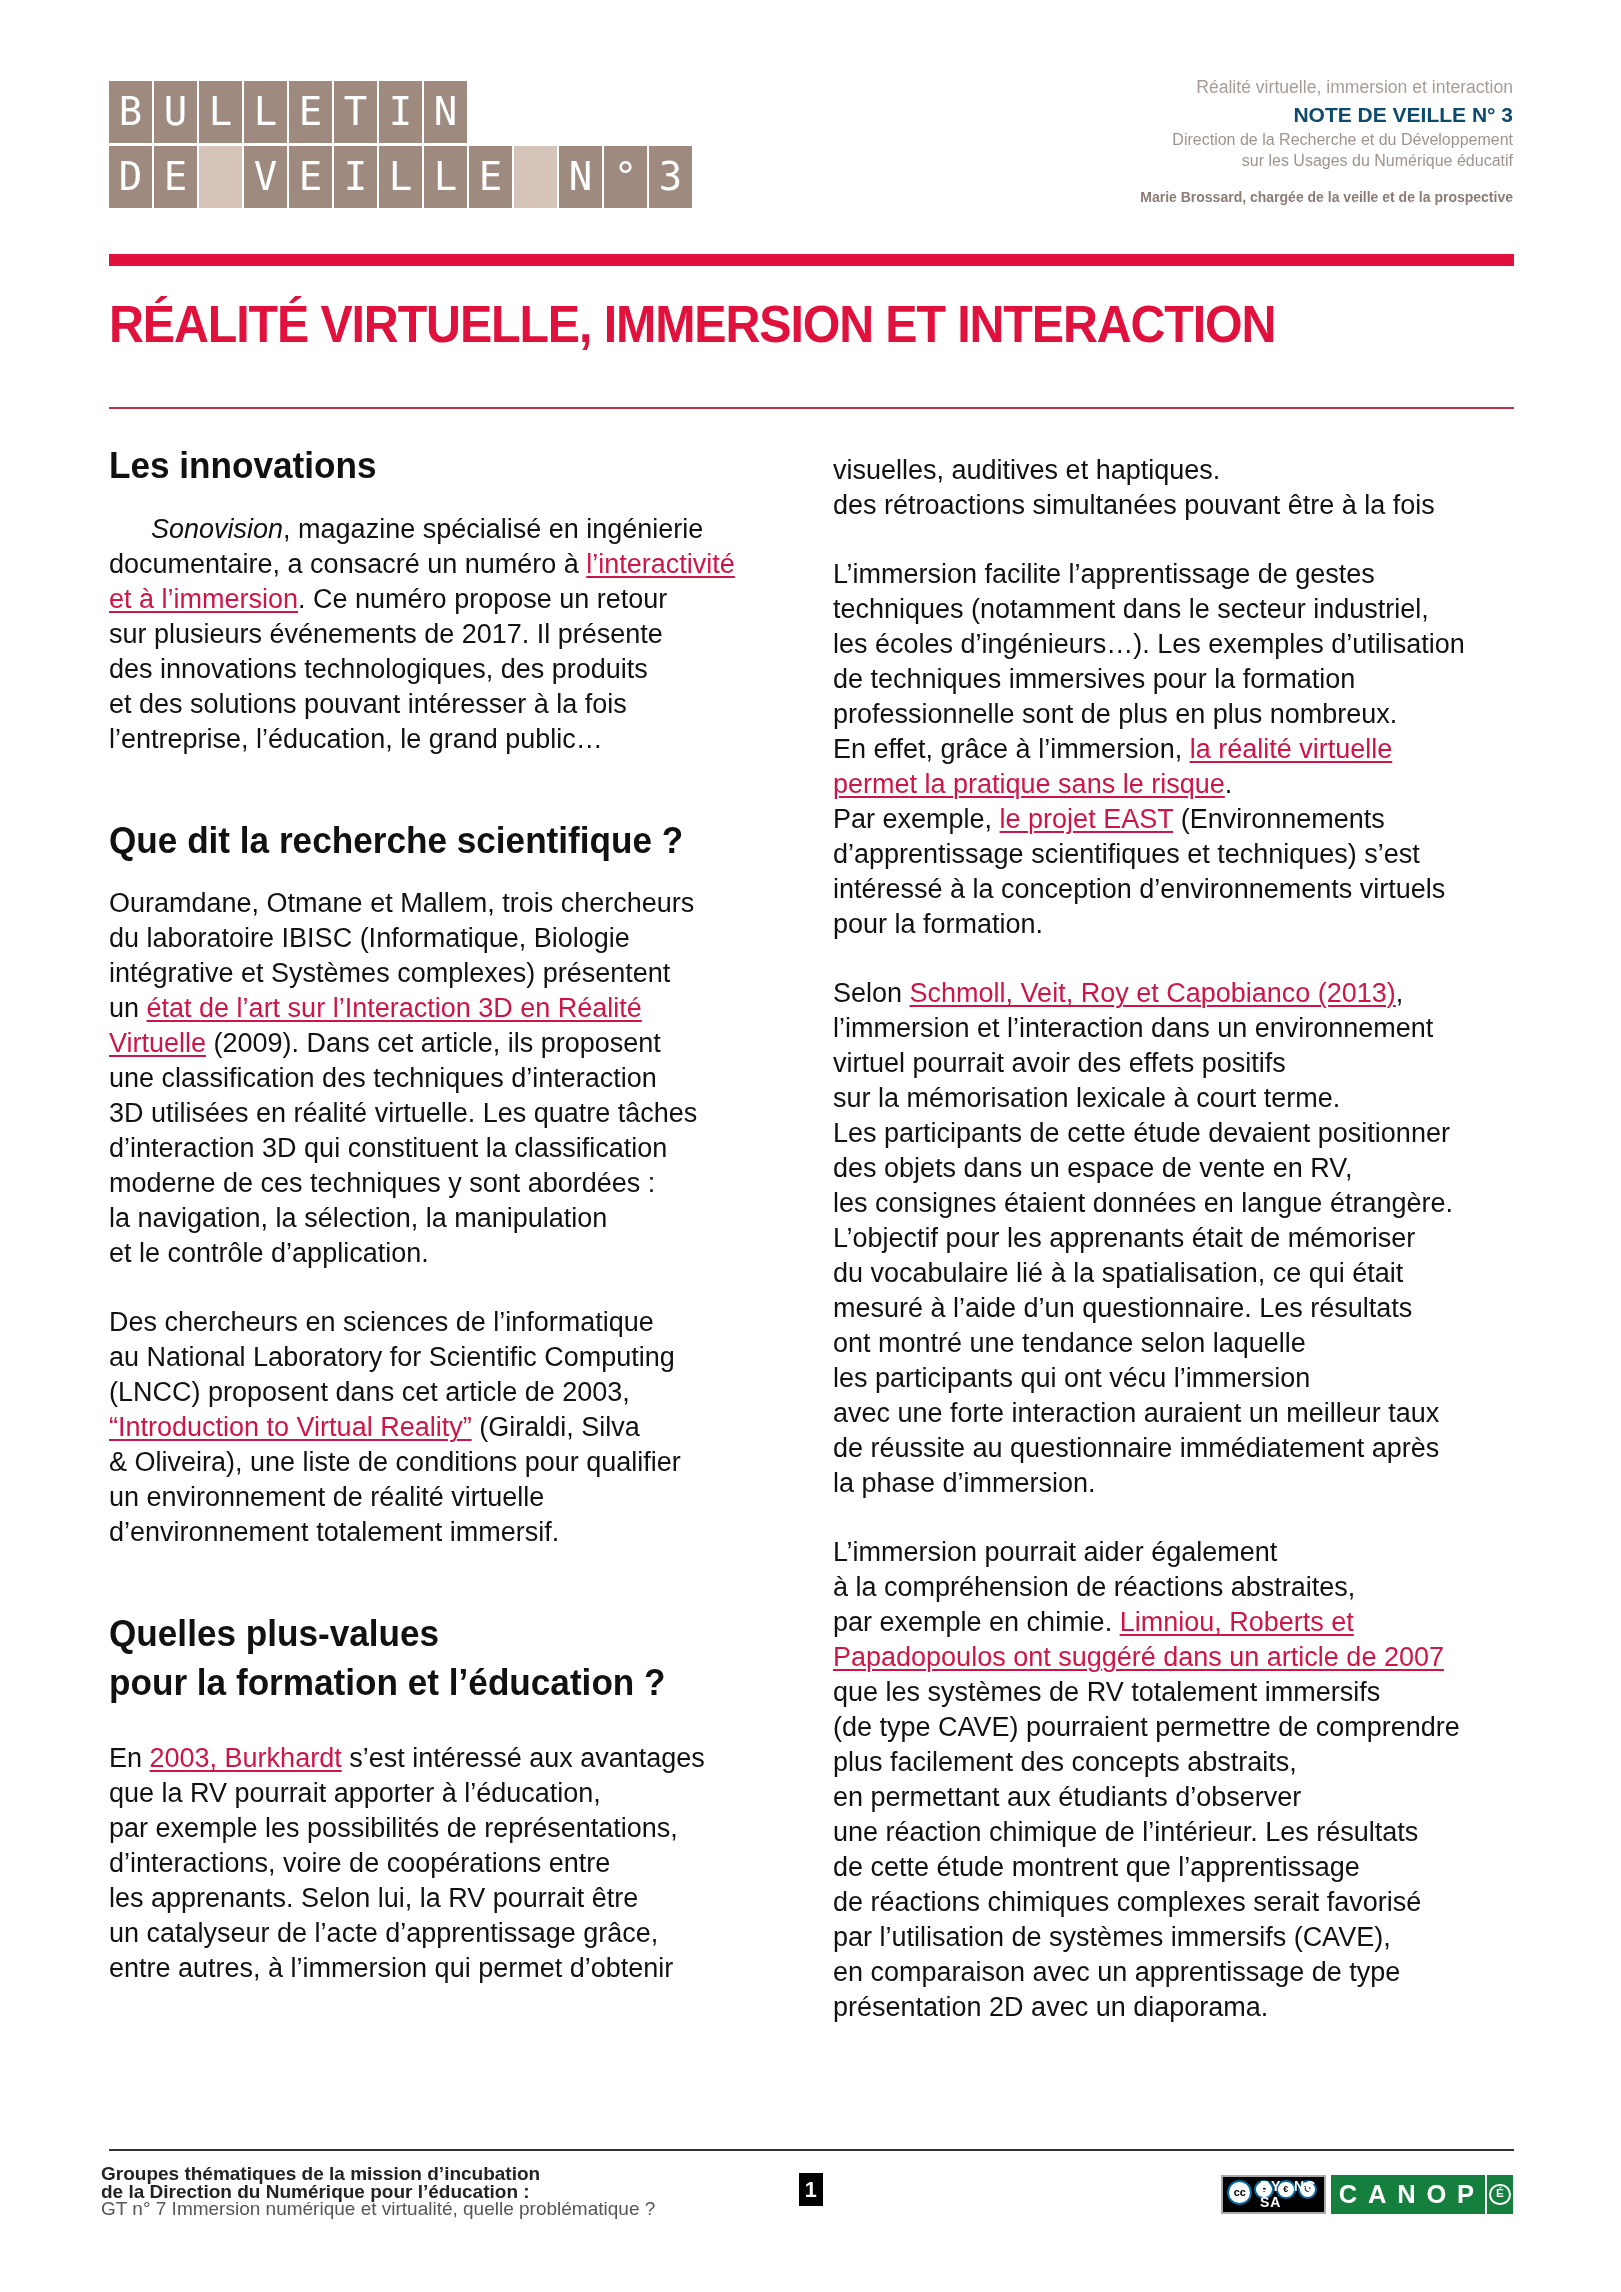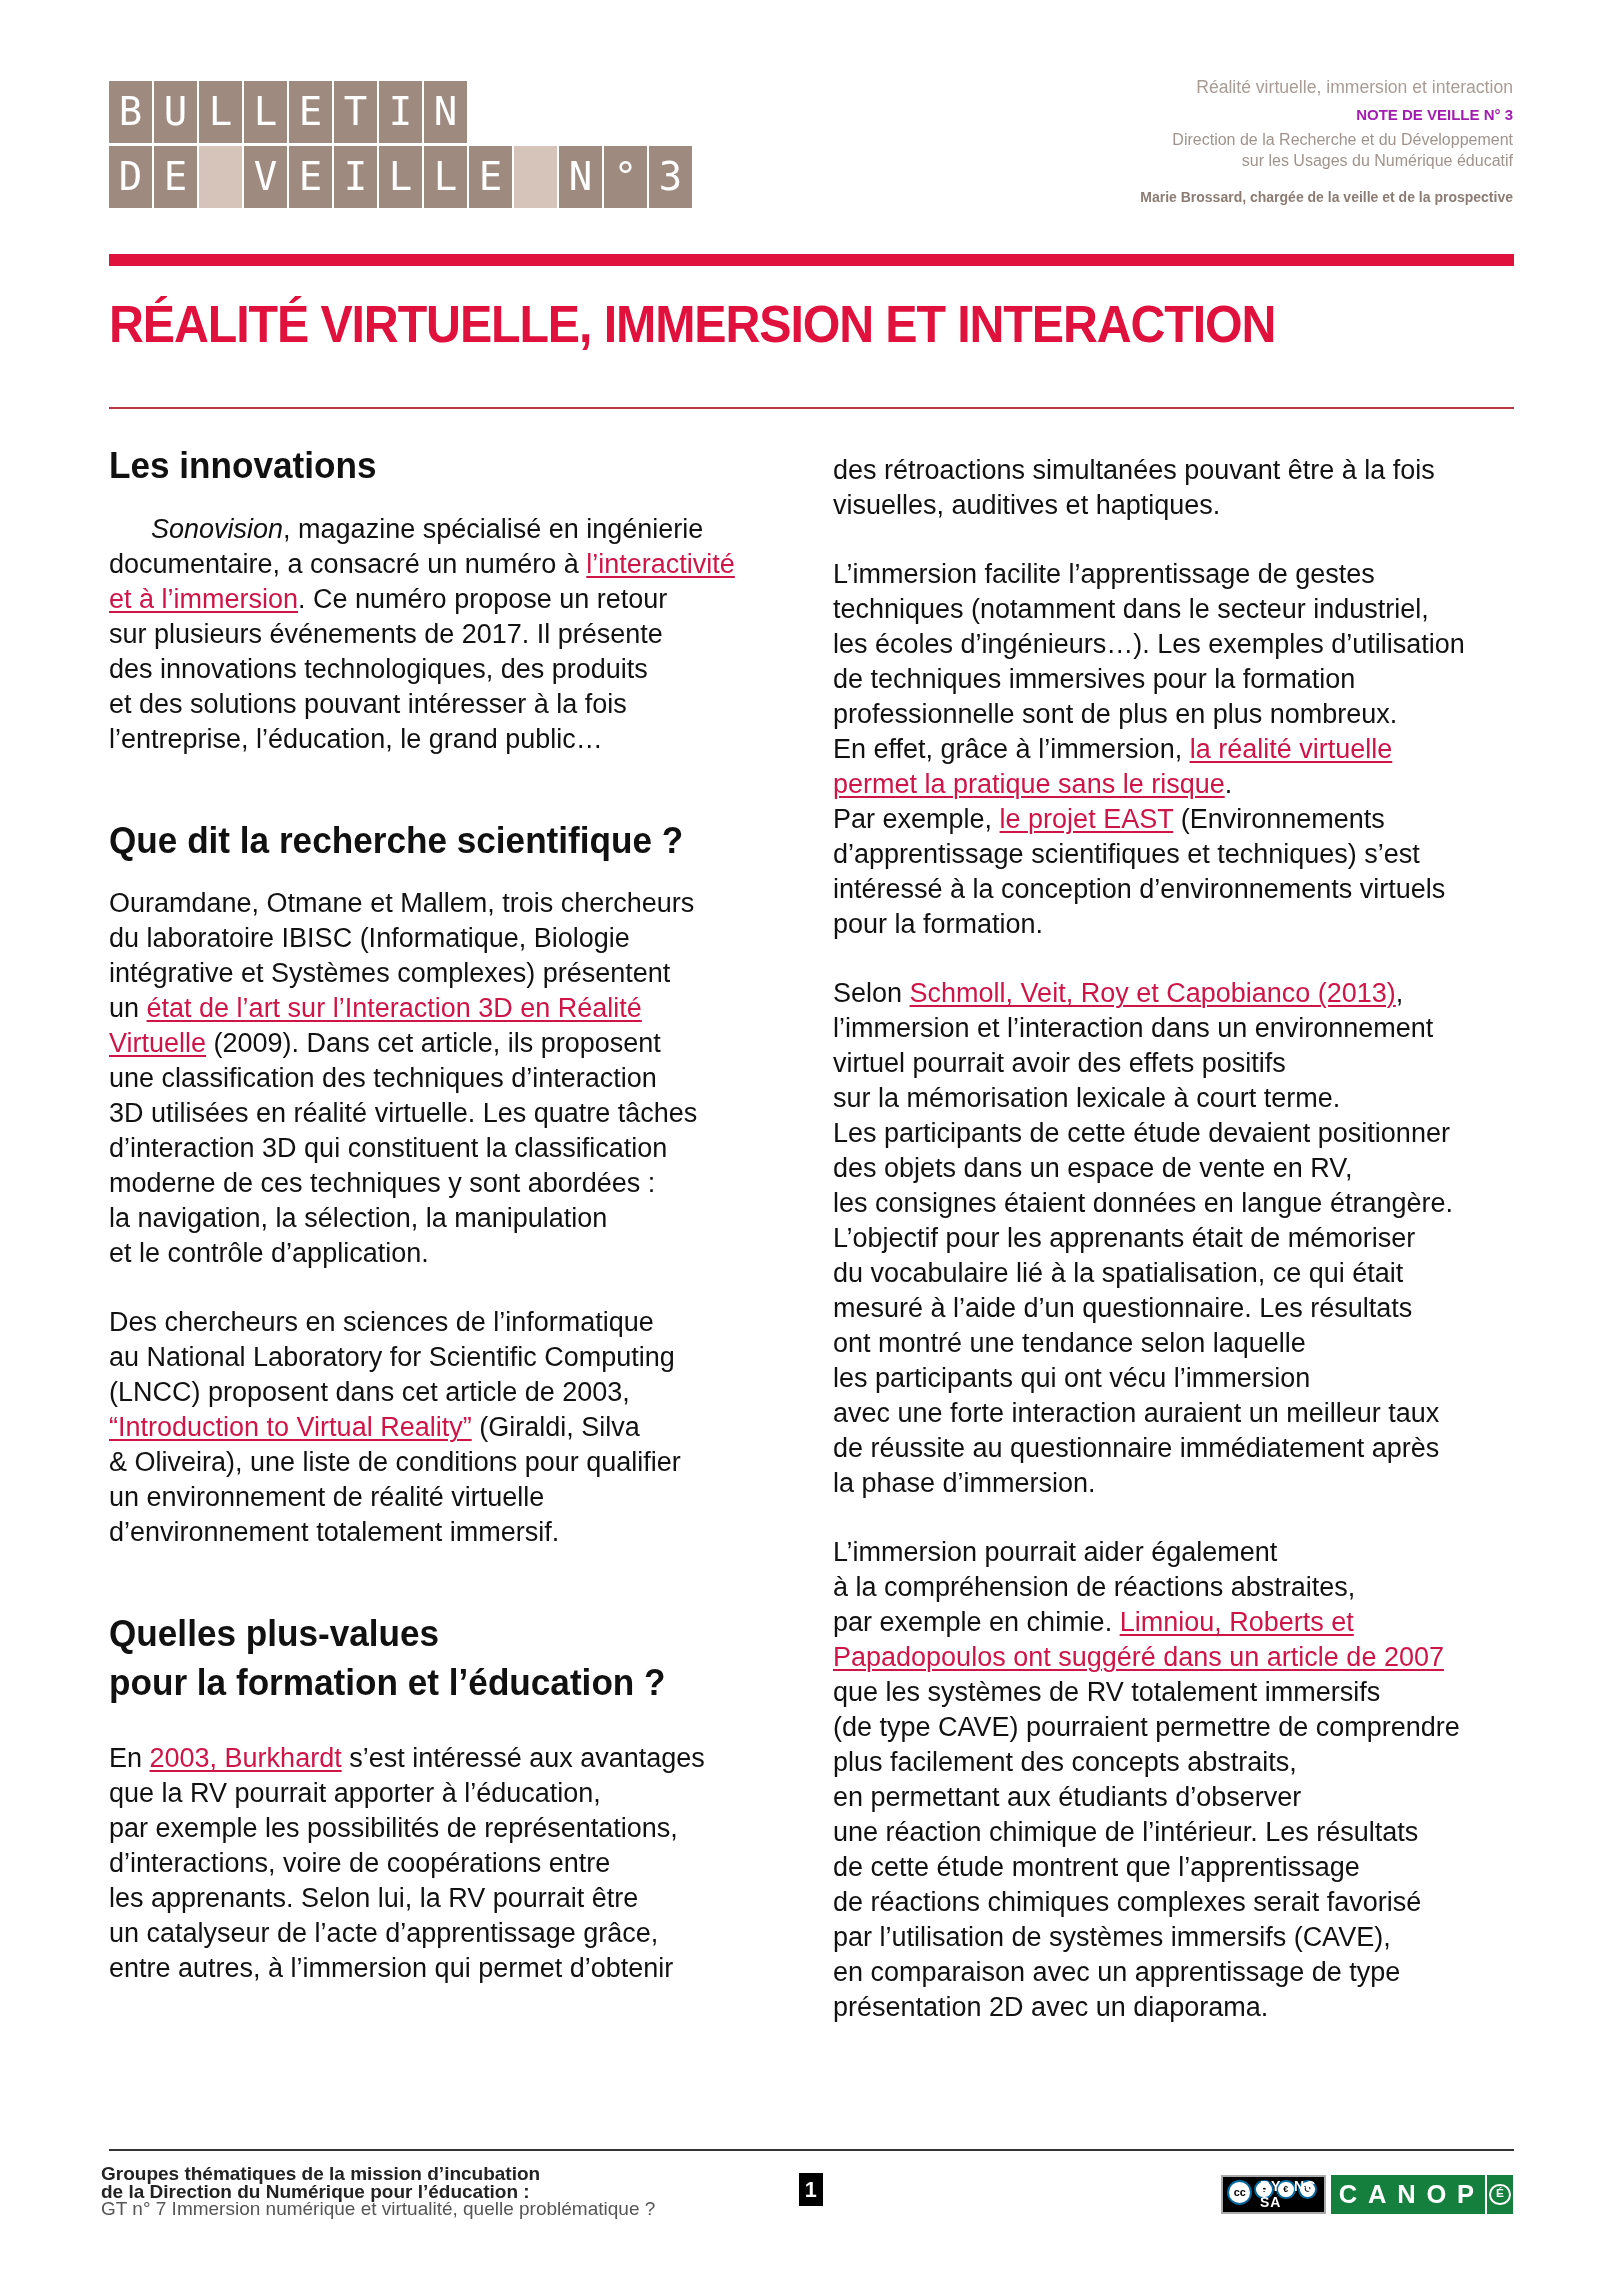--- a/index.html
+++ b/index.html
@@ -10,21 +10,21 @@
   .logo { position: absolute; left: 109px; top: 81px; }
   .logo-row { display: flex; gap: 2px; margin-bottom: 2.9px; }
   .tile { width: 43px; height: 62px; background: #9f8a80; color: #fff;
           font-family: "DejaVu Sans Mono", "Liberation Mono", monospace;
           font-size: 39px; line-height: 62px; text-align: center; }
   .tile.blank { background: #d6c4bb; }
 
   
   .hdr-right { position: absolute; right: 108px; top: 76px; text-align: right; color: #9a8d87; }
   .hdr-topic { font-size: 17.6px; line-height: 23.5px; color: #a99c96; font-weight: 300; }
-  .hdr-note { font-size: 15px; line-height: 29px; font-weight: bold; color: #a21caf; }
+  .hdr-note { font-size: 21px; line-height: 29px; font-weight: bold; color: #0c4a6e; }
   .hdr-dir { font-size: 16px; line-height: 21.6px; color: #a0938d; }
   .hdr-author { font-size: 14px; line-height: 19.6px; font-weight: bold; color: #8c7b73; margin-top: 16px; }
 
   .red-bar { position: absolute; left: 109px; top: 254px; width: 1405px; height: 11.8px; background: #e0113d; }
   .main-title { position: absolute; left: 109px; top: 294px; font-size: 52px; font-weight: bold;
                 color: #e0113d; letter-spacing: -1.2px; white-space: nowrap;
                 transform: scaleX(0.93); transform-origin: left top; line-height: 61px; }
   .thin-rule { position: absolute; left: 109px; top: 407px; width: 1405px; height: 2px; background: #b8324a; }
 
   .col { position: absolute; width: 706px; }
@@ -157,22 +157,22 @@
     <span class="ln">par exemple les possibilités de représentations,</span>
     <span class="ln">d’interactions, voire de coopérations entre</span>
     <span class="ln">les apprenants. Selon lui, la RV pourrait être</span>
     <span class="ln">un catalyseur de l’acte d’apprentissage grâce,</span>
     <span class="ln">entre autres, à l’immersion qui permet d’obtenir</span>
   </div>
 </div>
 
 <div class="col col-right">
   <div class="para">
+    <span class="ln">visuelles, auditives et haptiques.</span>
     <span class="ln">des rétroactions simultanées pouvant être à la fois</span>
-    <span class="ln">visuelles, auditives et haptiques.</span>
   </div>
   <div class="gap-m"></div>
   <div class="para">
     <span class="ln">L’immersion facilite l’apprentissage de gestes</span>
     <span class="ln">techniques (notamment dans le secteur industriel,</span>
     <span class="ln">les écoles d’ingénieurs…). Les exemples  d’utilisation</span>
     <span class="ln">de techniques immersives pour la formation</span>
     <span class="ln">professionnelle sont de plus en plus nombreux.</span>
     <span class="ln"><span>En effet, grâce à l’immersion, </span><a class="link">la réalité virtuelle </a></span>
     <span class="ln"><a class="link">permet la pratique sans le risque</a><span>.</span></span>

